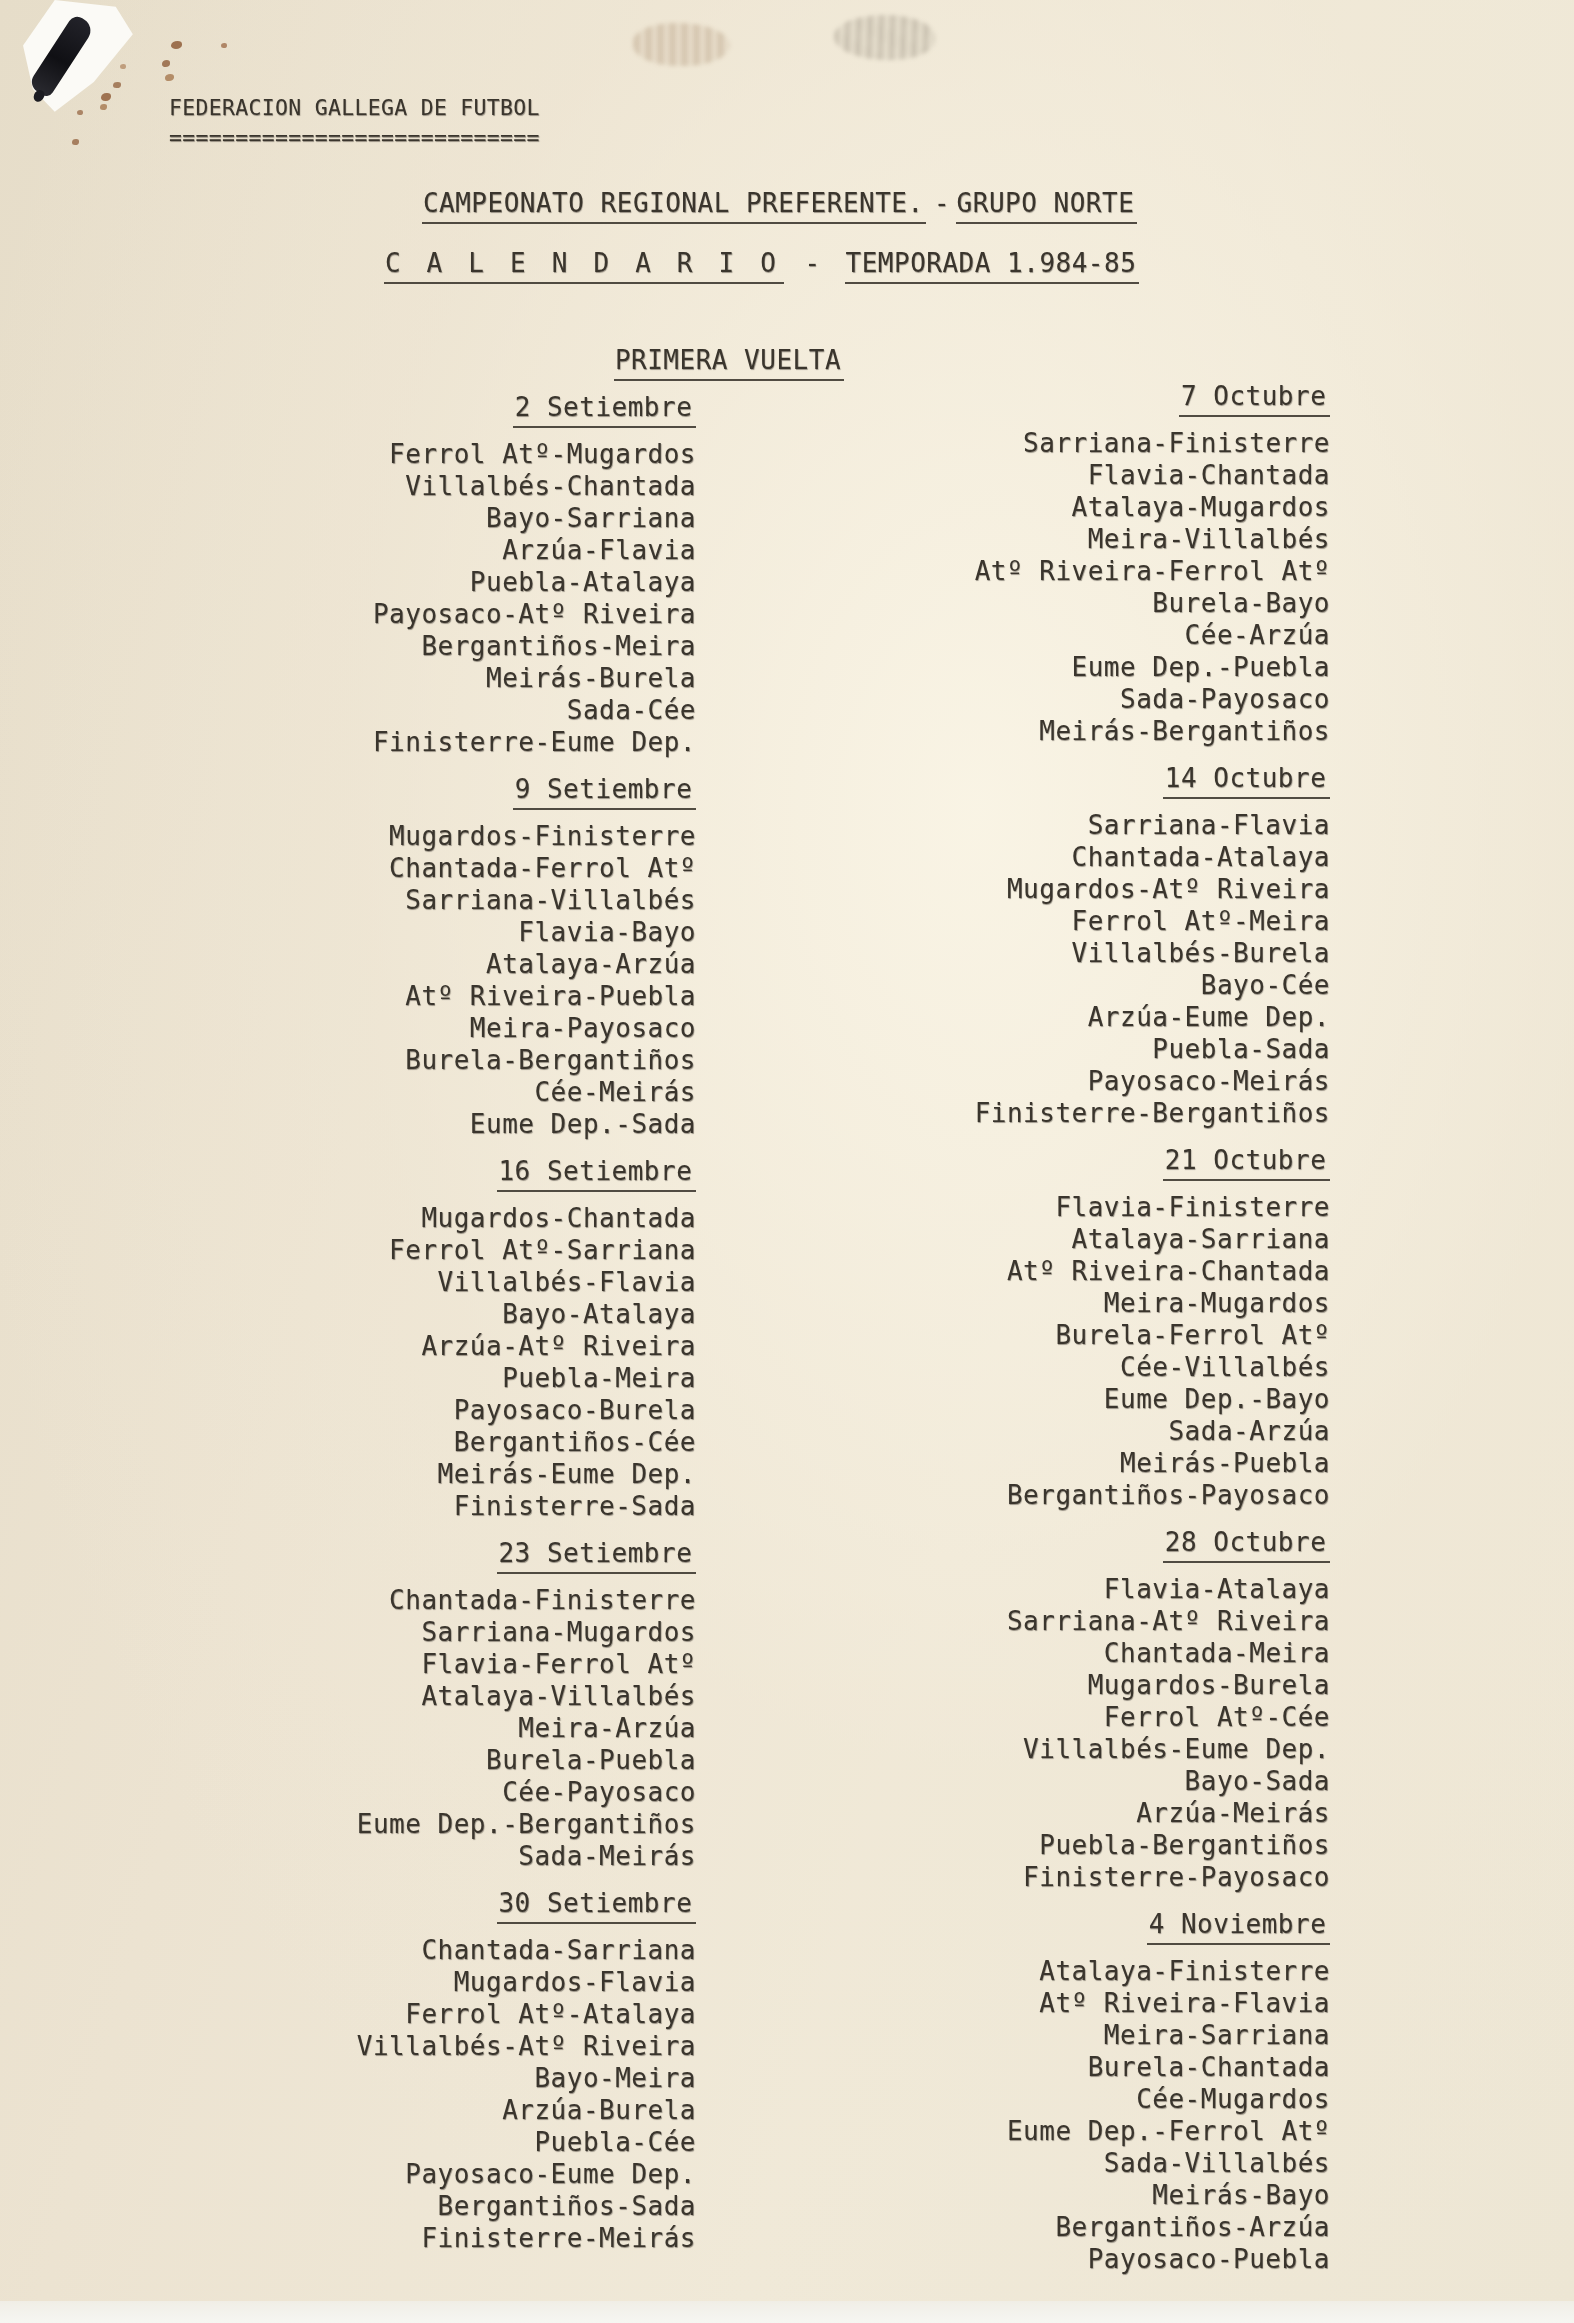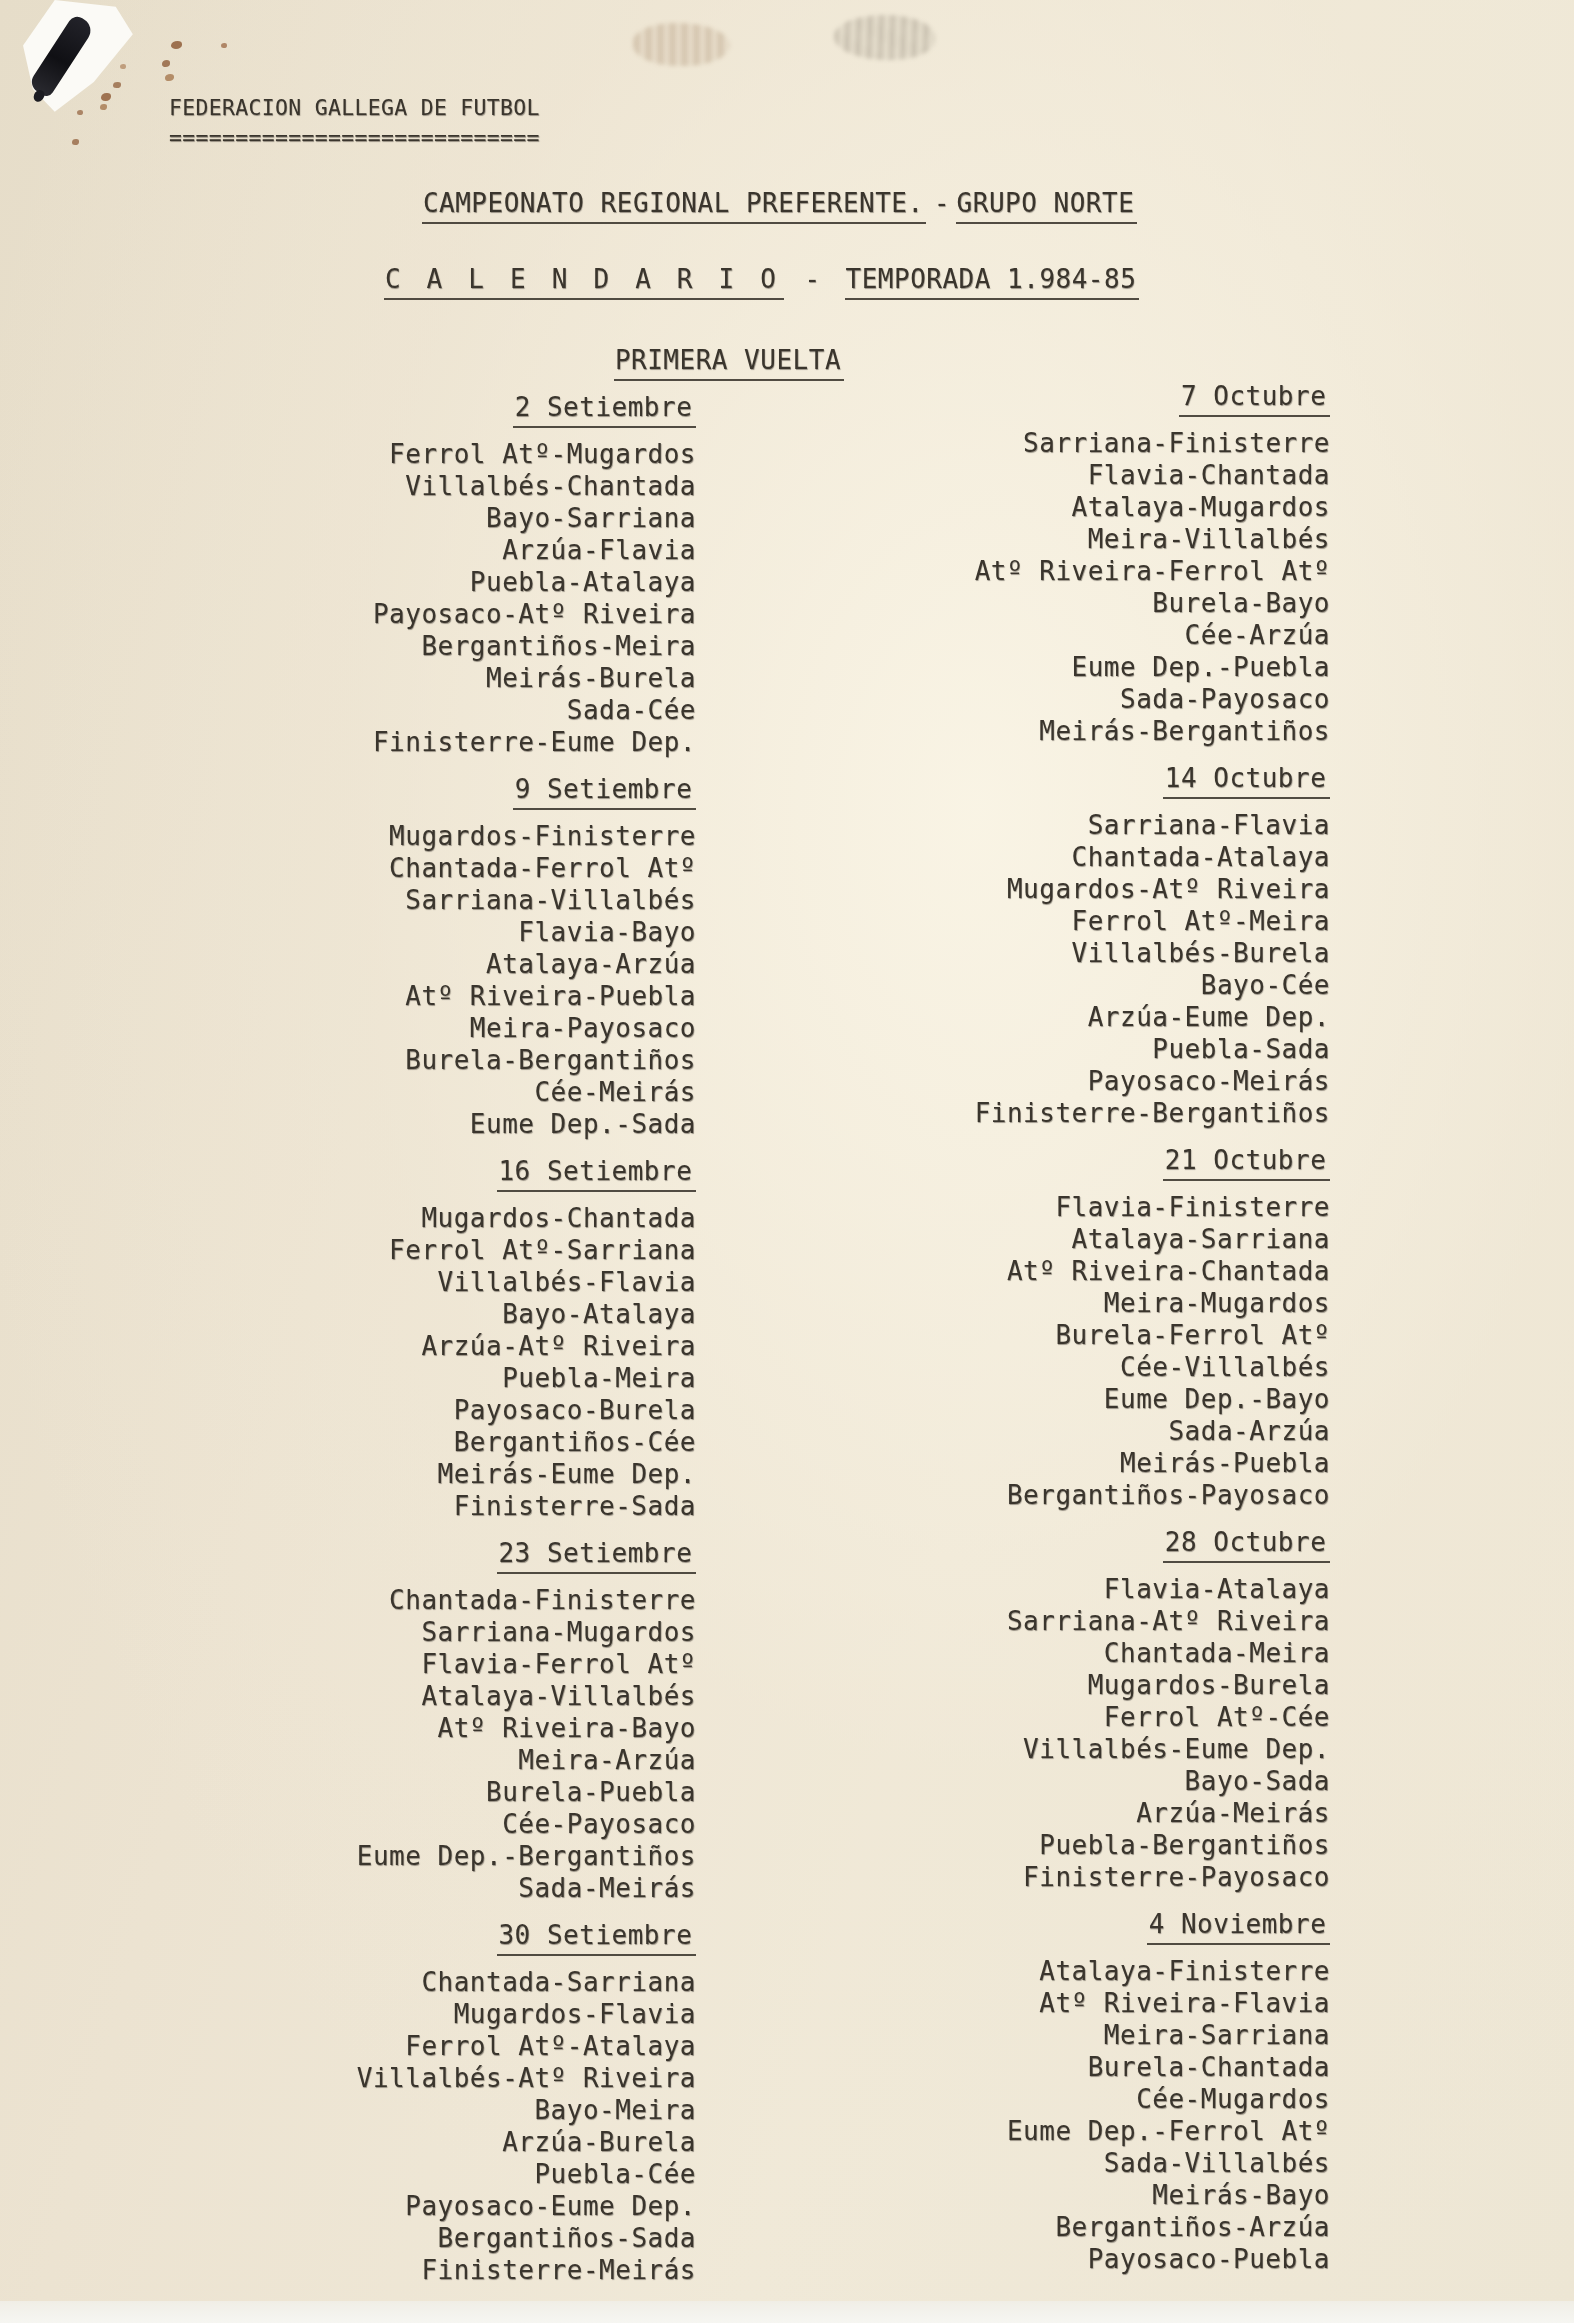--- a/index.html
+++ b/index.html
@@ -32,21 +32,21 @@
   .u {
     display: inline-block;
     border-bottom: 2.8px solid rgba(52,47,39,0.85);
     padding: 0 2.8px 3.7px 0.9px;
   }
   .org-line      { left: 169px; top: 95px; font-size: 21.5px; letter-spacing: 0.3px; }
   .org-underline { left: 169px; top: 125px; font-size: 21.5px; letter-spacing: 0.3px; }
   .title-line    { left: 422px; top: 188px; }
   .title-sep     { display: inline-block; margin: 0 5.6px 0 7.5px; }
   .subtitle-line { left: 384px; top: 248px; }
-  .cal-word      { letter-spacing: 5.2px; margin-top: 16px; }
+  .cal-word      { letter-spacing: 5.2px; }
   .subtitle-sep  { display: inline-block; margin: 0 24px 0 20.6px; }
   .round-line    { left: 614px; top: 317px; margin-top: 28px; }
   
   .col { position: absolute; width: 487px; }
   .col-left  { left: 209px; top: 392px; }
   .col-right { left: 843px; top: 381px; }
   .day { margin: 0 0 16px 0; }
   .day-date {
     display: inline-block;
     margin-left: 29px;
@@ -177,21 +177,20 @@
           <div class="match">Payosaco-Burela</div>
           <div class="match">Bergantiños-Cée</div>
           <div class="match">Meirás-Eume Dep.</div>
           <div class="match">Finisterre-Sada</div>
         </div></section>
       <section class="day"><div class="day-date">23 Setiembre</div><div class="day-matches">
           <div class="match">Chantada-Finisterre</div>
           <div class="match">Sarriana-Mugardos</div>
           <div class="match">Flavia-Ferrol Atº</div>
           <div class="match">Atalaya-Villalbés</div>
-          <div class="match">Atº Riveira-Bayo</div>
           <div class="match">Meira-Arzúa</div>
           <div class="match">Burela-Puebla</div>
           <div class="match">Cée-Payosaco</div>
           <div class="match">Eume Dep.-Bergantiños</div>
           <div class="match">Sada-Meirás</div>
         </div></section>
       <section class="day"><div class="day-date">30 Setiembre</div><div class="day-matches">
           <div class="match">Chantada-Sarriana</div>
           <div class="match">Mugardos-Flavia</div>
           <div class="match">Ferrol Atº-Atalaya</div>

